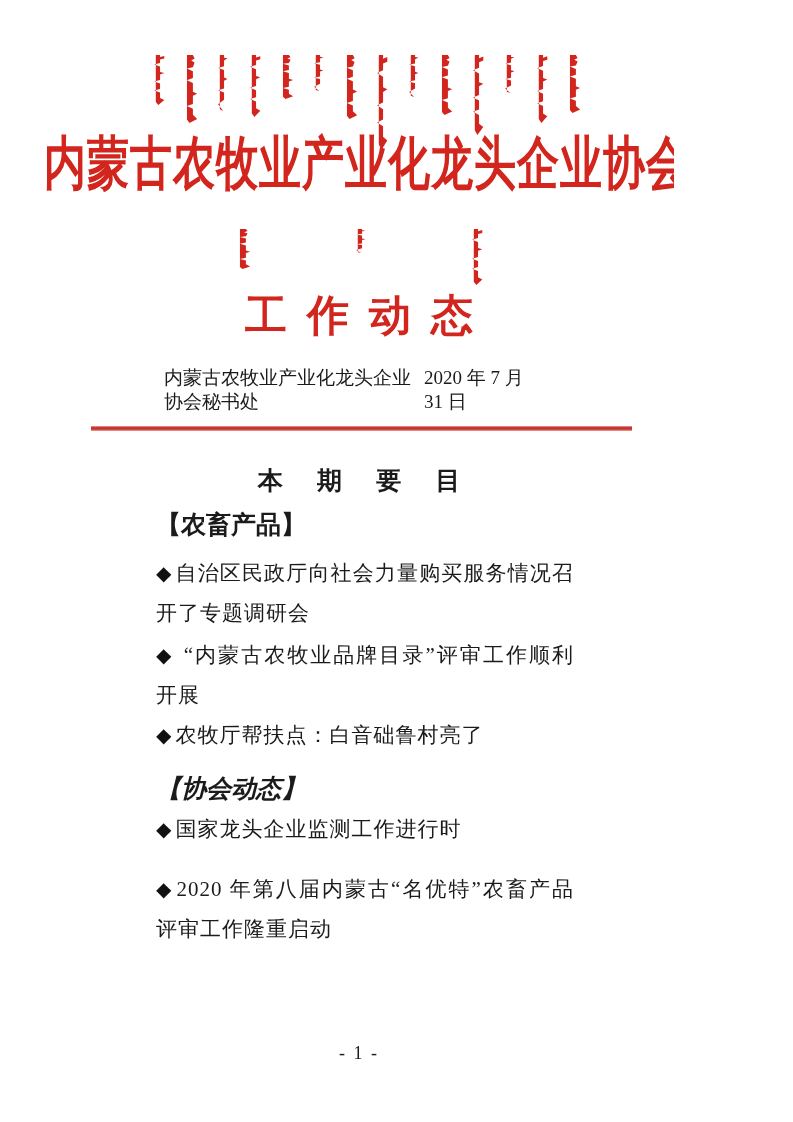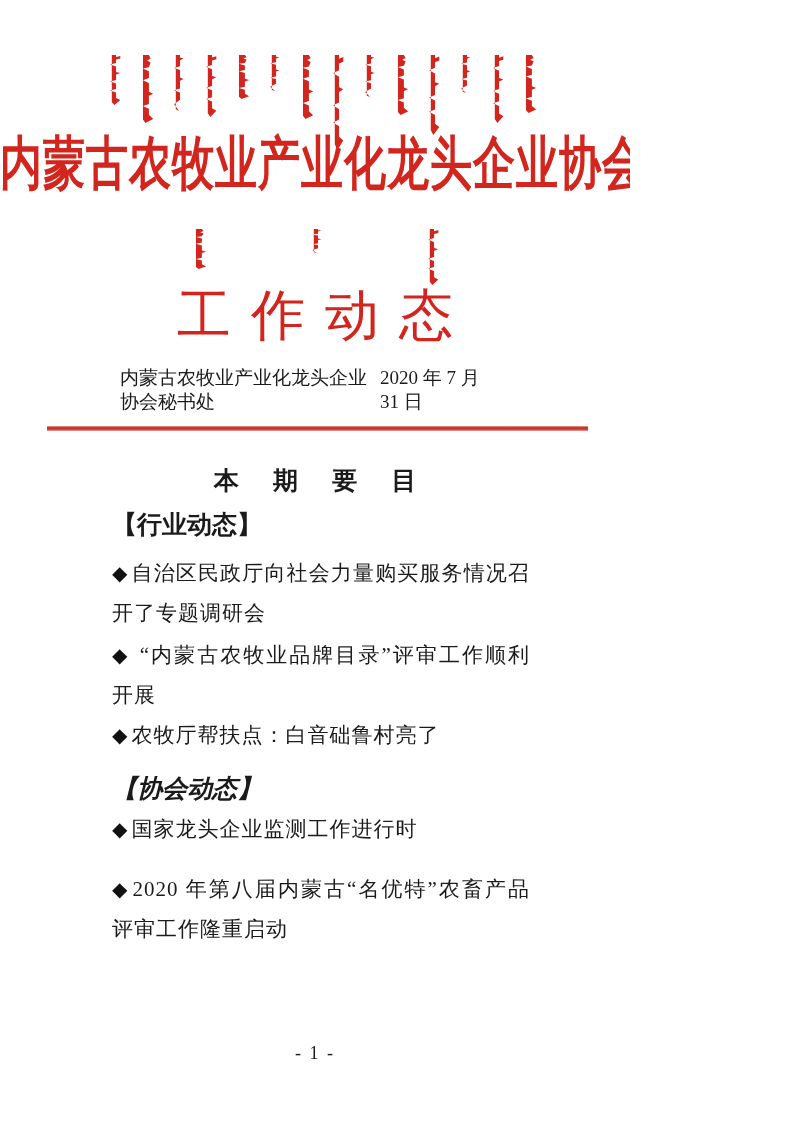--- a/index.html
+++ b/index.html
@@ -1,37 +1,38 @@
 <!DOCTYPE html>
 <html><head>
 <meta charset="utf-8">
 <style>
   html,body { margin:0; padding:0; background:#ffffff; }
   .page {
     position:relative; width:630px; height:1122px; background:#ffffff;
     overflow:hidden;
     font-family:"Liberation Serif","DejaVu Serif",serif;
     color:#1b1b1b;
+    margin-left:44px;
   }
   
   .mg-row { display:flex; justify-content:space-between; align-items:flex-start; }
   .mg-row1 { margin:55px 93px 0 105px; height:78px; }
   .mg-row2 { width:250px; margin:34px auto 0; height:56px; }
   .mg { width:17px; flex:0 0 auto; fill:#d2251d; }
   .mg svg, svg.mg { display:block; }
   
   .org-title {
     height:62px; line-height:62px; margin:0; text-align:center;
     font-size:42px; font-weight:bold; letter-spacing:1px; color:#d2251d;
     white-space:nowrap;
   }
   .org-title .stretch { display:inline-block; transform:scale(1.0,1.38); transform-origin:center center; }
   .bulletin-title {
     margin:2px 0 0 0; text-align:center; height:58px; line-height:58px;
-    font-size:54px; font-weight:normal; letter-spacing:20px; padding-left:20px;
+    font-size:42px; font-weight:bold; letter-spacing:20px; padding-left:20px;
     color:#d2251d; white-space:nowrap;
   }
   .bulletin-title .stretch { display:inline-block; transform:scale(1.0,1.02); transform-origin:center center; }
   .issue-line {
     margin-top:27px; text-align:center; font-size:25px; line-height:26px;
     font-weight:bold; letter-spacing:2px;
   }
   .pub-line {
     margin-top:21px; padding:0 138px 0 120px; display:flex;
     justify-content:space-between; font-size:19px; line-height:24px;
@@ -151,21 +152,21 @@
   <div class="pub-line">
     <span>内蒙古农牧业产业化龙头企业协会秘书处</span>
     <span>2020 年 7 月 31 日</span>
   </div>
 
   <hr class="red-rule">
 
   <section>
     <h3 class="contents-title">本 期 要 目</h3>
 
-    <h4 class="section-heading">【行业动态】</h4>
+    <h4 class="section-heading">【农畜产品】</h4>
 
     <p class="bullet-item bi-1"><span class="bullet">◆</span><span>自治区民政厅向社会力量购买服务情况召开了专题调研会</span></p>
 
     <p class="bullet-item bi-2"><span class="bullet">◆</span> <span>“内蒙古农牧业品牌目录”评审工作顺利开展</span></p>
 
     <p class="bullet-item bi-3"><span class="bullet">◆</span><span>农牧厅帮扶点：白音础鲁村亮了</span></p>
 
     <h4 class="section-heading second">【协会动态】</h4>
 
     <p class="bullet-item bi-4"><span class="bullet">◆</span><span>国家龙头企业监测工作进行时</span></p>

